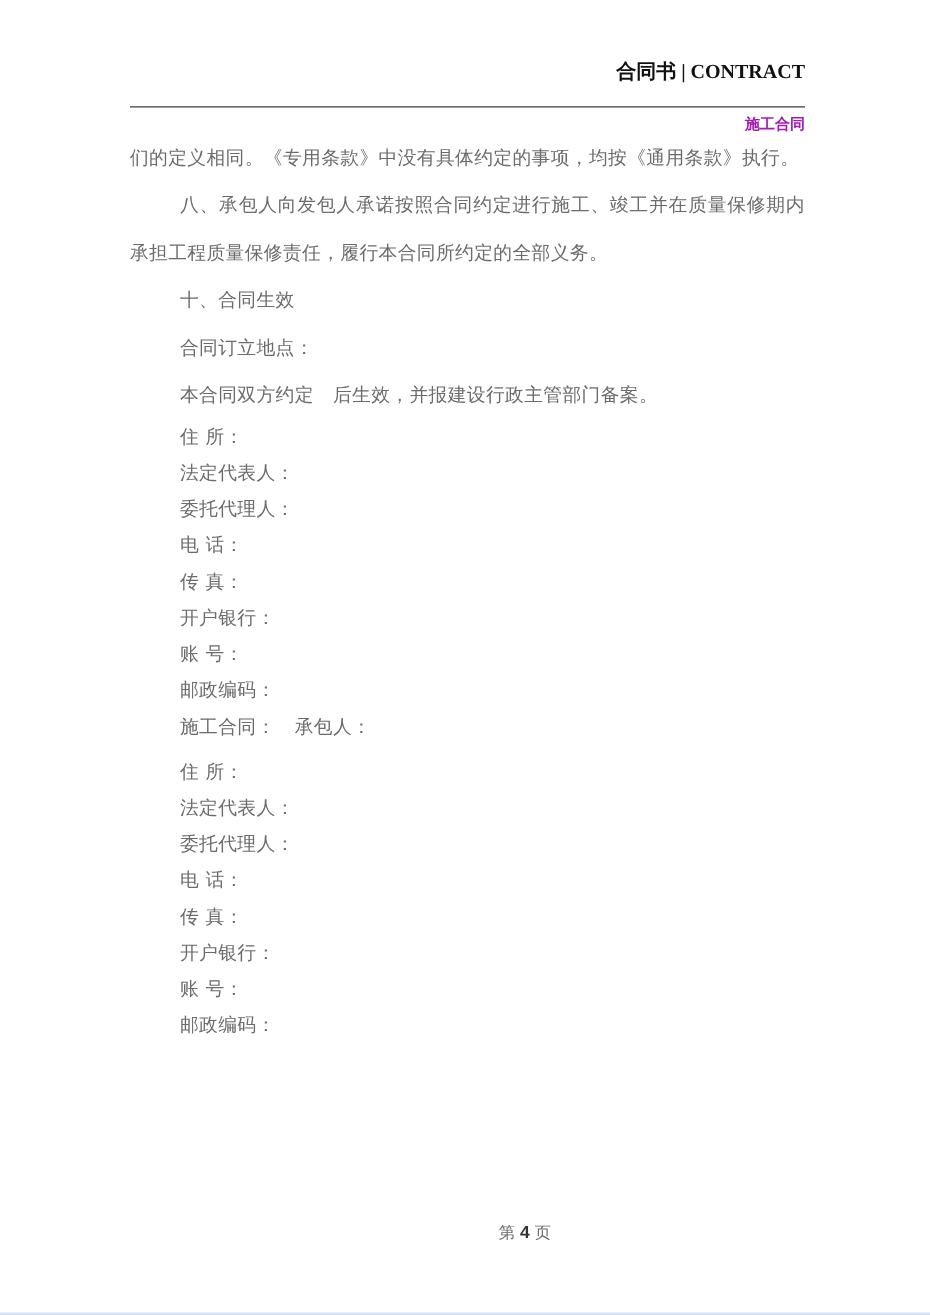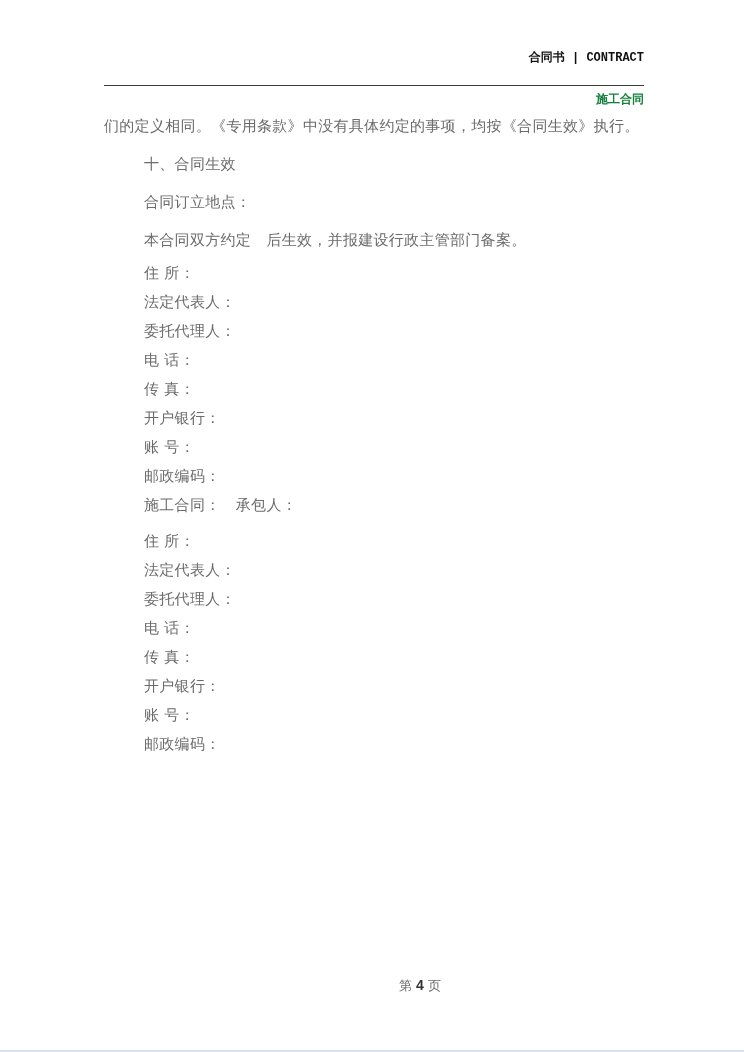--- a/index.html
+++ b/index.html
@@ -6,30 +6,30 @@
   .page{
     position:relative;
     width:744px;height:1052px;
     background:#ffffff;
     overflow:hidden;
     font-family:"DejaVu Serif","Liberation Serif",serif;
   }
   
   .header{padding:50px 100px 0 104px;text-align:right;}
   .doc-type{
-    font-family:Liberation Mono, monospace;
-    font-size:12px;font-weight:bold;color:#111111;line-height:16px;
+    font-family:Liberation Serif, serif;
+    font-size:16px;font-weight:bold;color:#111111;line-height:16px;
   }
   .header-rule{
     border:none;border-top:1px solid #3c3c3c;
     margin:19px 0 0 0;height:0;
   }
   .subtitle{
     font-family:"Liberation Sans","DejaVu Sans",sans-serif;
-    font-size:12px;font-weight:bold;color:#15803d;line-height:16px;margin-top:5px;
+    font-size:12px;font-weight:bold;color:#a21caf;line-height:16px;margin-top:5px;
   }
   
   .content{
     padding:0 100px 0 104px;
     color:#6b6b6b;
     font-size:15px;
     letter-spacing:0.3px;
   }
   .para{margin:0;line-height:38px;text-align:justify;}
   .para.indent{text-indent:40px;}
@@ -54,21 +54,22 @@
 
 <div class="page">
 
   <div class="header">
     <div class="doc-type">合同书 | CONTRACT</div>
     <hr class="header-rule">
     <div class="subtitle">施工合同</div>
   </div>
 
   <div class="content">
-    <p class="para">们的定义相同。《专用条款》中没有具体约定的事项，均按《合同生效》执行。</p>
+    <p class="para">们的定义相同。《专用条款》中没有具体约定的事项，均按《通用条款》执行。</p>
+    <p class="para indent">八、承包人向发包人承诺按照合同约定进行施工、竣工并在质量保修期内承担工程质量保修责任，履行本合同所约定的全部义务。</p>
     <p class="para indent">十、合同生效</p>
     <p class="para indent">合同订立地点：</p>
     <p class="para indent">本合同双方约定　后生效，并报建设行政主管部门备案。</p>
 
     <div class="field">住 所：</div>
     <div class="field">法定代表人：</div>
     <div class="field">委托代理人：</div>
     <div class="field">电 话：</div>
     <div class="field">传 真：</div>
     <div class="field">开户银行：</div>

